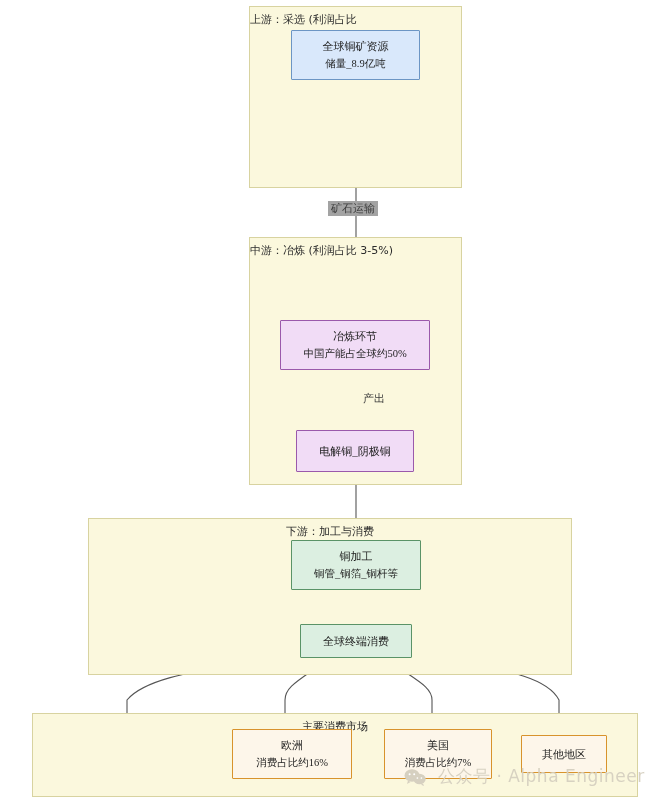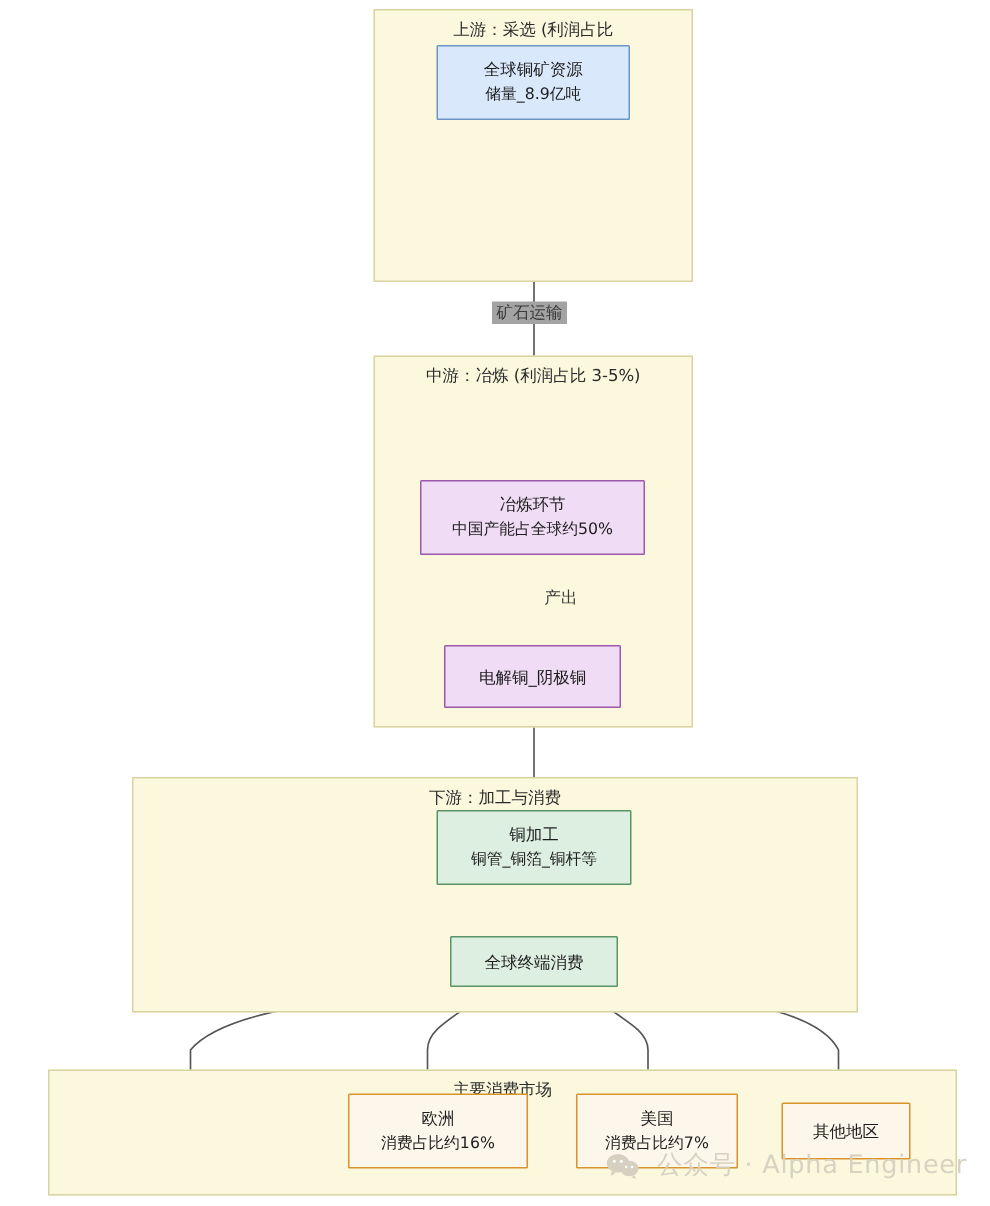--- a/index.html
+++ b/index.html
@@ -27,21 +27,21 @@
     position: absolute;
     background: #fbf8dd;
     border: 1px solid #d8d3a0;
     box-sizing: border-box;
   }
   .group-label {
     position: absolute;
     top: 5px;
     left: 0;
     width: 100%;
-    text-align: center;
+    text-align: left;
     font-size: 11px;
     color: #2b2b2b;
     white-space: nowrap;
   }
 
   #group-upstream   { left: 249px; top: 6px;   width: 213px; height: 182px; }
   #group-midstream  { left: 249px; top: 237px; width: 213px; height: 248px; }
   #group-downstream { left: 88px;  top: 518px; width: 484px; height: 157px; }
   #group-markets    { left: 32px;  top: 713px; width: 606px; height: 84px; }
 
@@ -55,20 +55,21 @@
     box-sizing: border-box;
     display: flex;
     flex-direction: column;
     align-items: center;
     justify-content: center;
     text-align: center;
     font-size: 11px;
     line-height: 17px;
     color: #1d1d1d;
     border-radius: 1px;
+    font-family: Liberation Serif, serif;
   }
   .node .l2 { font-size: 10.5px; }
 
   .node.blue   { background: #d9e8fb; border: 1px solid #6c95c4; }
   .node.purple { background: #f1dcf6; border: 1px solid #9a59ab; }
   .node.green  { background: #dcefe1; border: 1px solid #5a9367; }
   .node.cream  { background: #fdf6ea; border: 1px solid #d8932c; }
 
   
   #node-reserves  { left: 291px; top: 30px;  width: 129px; height: 50px; }

